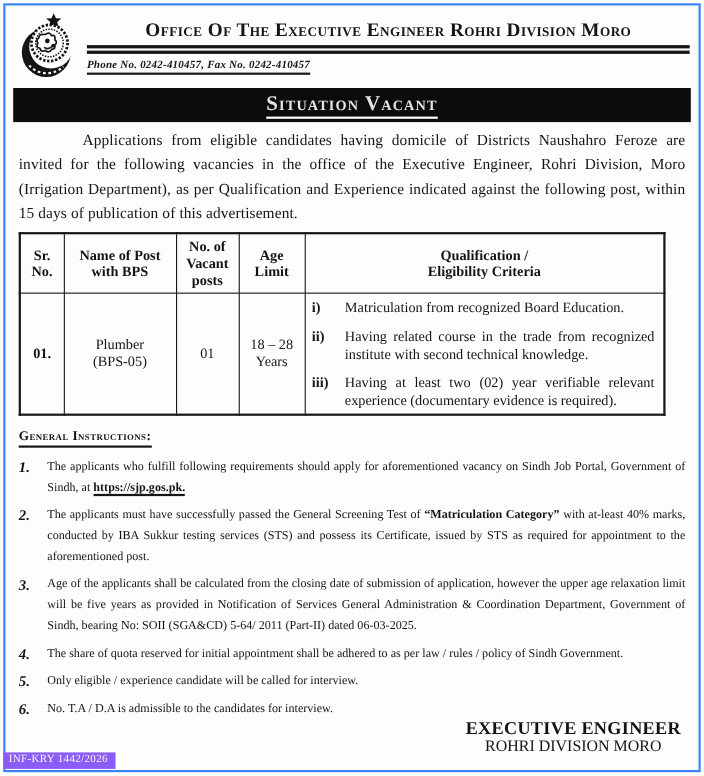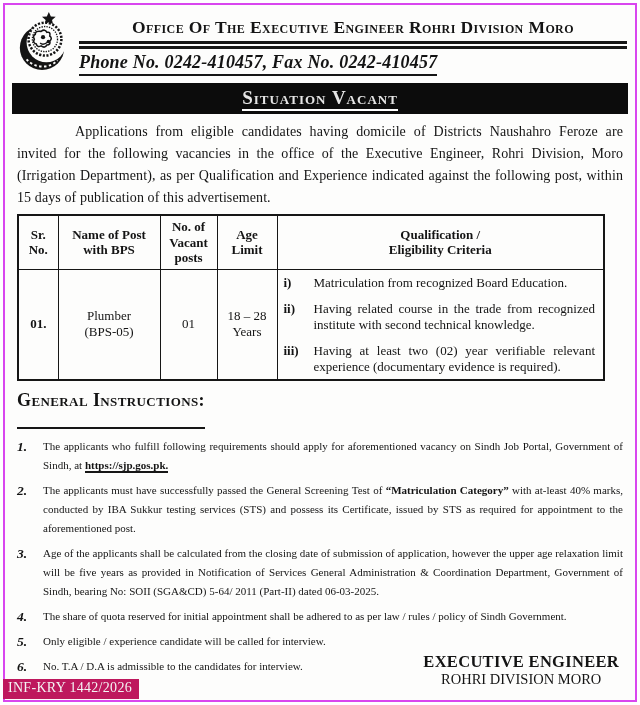--- a/index.html
+++ b/index.html
@@ -9,21 +9,21 @@
     font-family: "Liberation Serif", "DejaVu Serif", serif;
     color: #141414;
     overflow: hidden;
   }
   * { box-sizing: border-box; }
 
   .page {
     position: absolute;
     left: 3px; top: 3px;
     width: 634px; height: 699px;
-    border: 2px solid #d946ef;
+    border: 2px solid #3b82f6;
     background: #fdfdfc;
   }
 
   
   .letterhead {
     display: flex;
     align-items: flex-start;
     padding: 6px 8px 0 10px;
   }
   .emblem { width: 58px; height: 62px; flex: 0 0 auto; }
@@ -42,21 +42,21 @@
     margin-top: 3px;
     height: 8px;
     border-top: 3px solid #161616;
     border-bottom: 3px solid #161616;
   }
   .phone-line {
     display: inline-block;
     margin-top: 3px;
     font-weight: 700;
     font-style: italic;
-    font-size: 18px;
+    font-size: 10px;
     border-bottom: 2px solid #161616;
     padding-bottom: 1px;
     letter-spacing: 0.2px;
   }
 
   
   .banner {
     margin: 7px 7px 0 7px;
     background: #0c0c0c;
     color: #e5e5e5;
@@ -111,24 +111,24 @@
   .q-item:last-child { margin-bottom: 0; }
   .q-marker { flex: 0 0 30px; font-weight: 700; font-size: 13px; line-height: 16px; }
   .q-text { flex: 1; text-align: justify; font-size: 13px; line-height: 16px; }
 
   
   .gi-heading { margin: 9px 12px 0 12px; }
   .gi-heading span {
     display: inline-block;
     font-weight: 700;
     font-variant: small-caps;
-    font-size: 18px;
+    font-size: 12px;
     letter-spacing: 0.4px;
     border-bottom: 2.5px solid #161616;
-    padding-bottom: 16px;
+    padding-bottom: 1px;
   }
   .gi-list { margin: 8px 12px 0 12px; }
   .gi-item { display: flex; margin-bottom: 6px; }
   .gi-num {
     flex: 0 0 26px;
     font-weight: 700;
     font-style: italic;
     font-size: 13.5px;
     line-height: 19px;
   }
@@ -145,23 +145,23 @@
   .signature {
     position: absolute;
     right: 16px; bottom: 12px;
     text-align: center;
   }
   .sig-line1 { font-weight: 700; font-size: 16.5px; letter-spacing: 0.3px; line-height: 1.1; }
   .sig-line2 { font-size: 14.5px; line-height: 1.15; }
   .inf-badge {
     position: absolute;
     left: -2px; bottom: 1px;
-    background: #be185d;
+    background: #8b5cf6;
     color: #f4f4f4;
-    font-size: 14px;
+    font-size: 10px;
     padding: 1px 7px 3px 5px;
     letter-spacing: 0.3px;
   }
 </style>
 </head>
 <body>
 
 <div class="page">
 
   <div class="letterhead">

